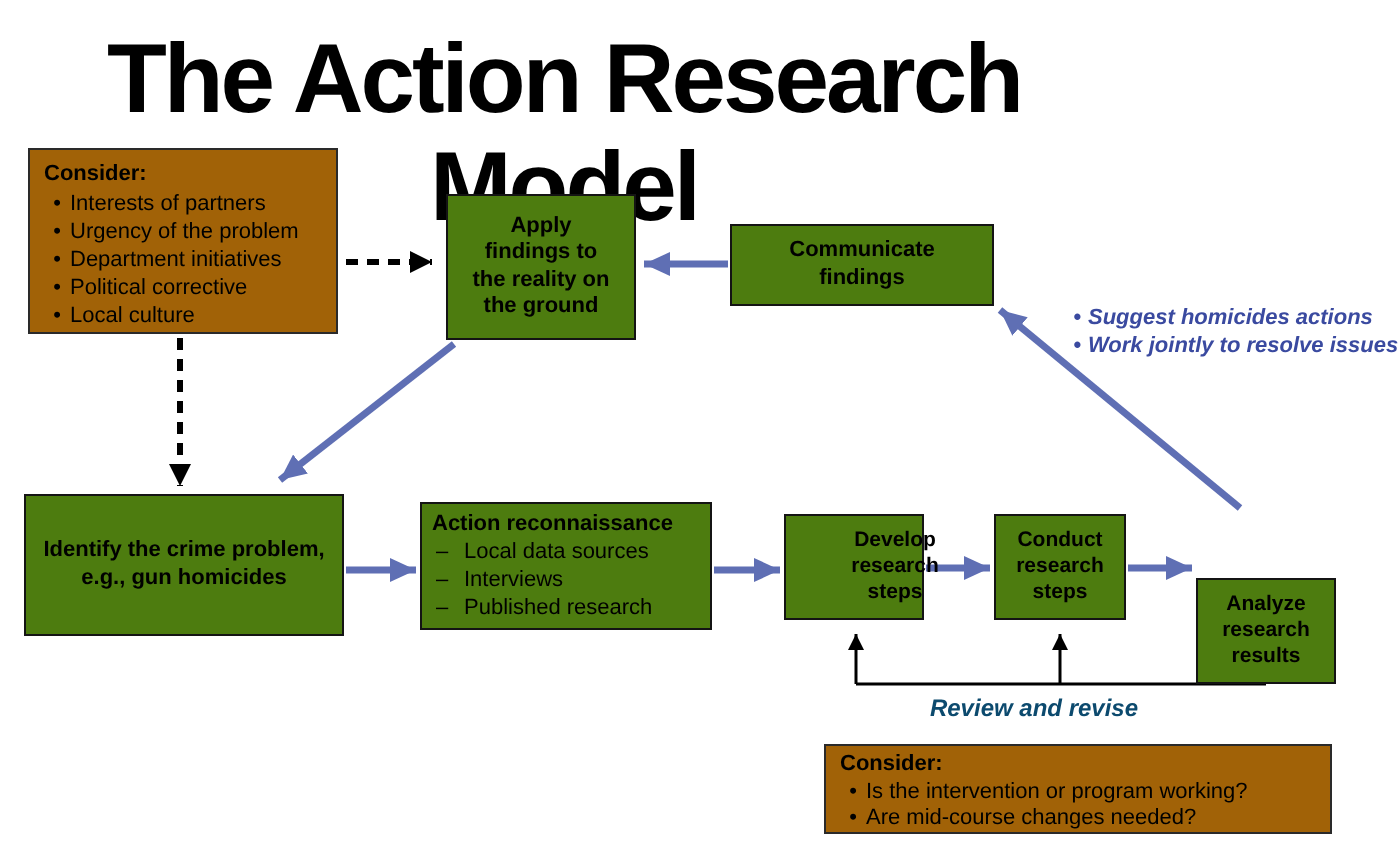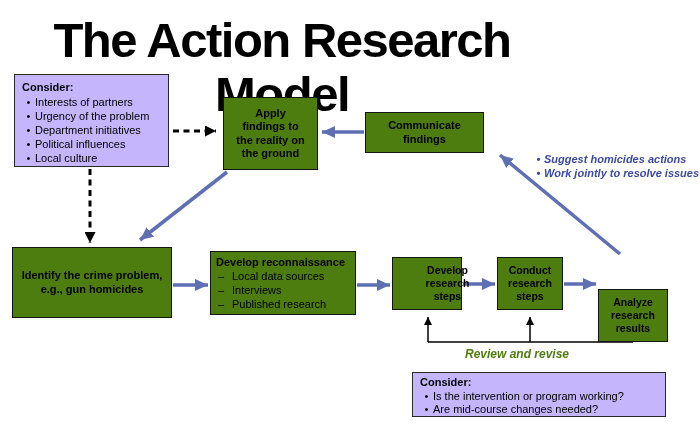--- a/index.html
+++ b/index.html
@@ -5,21 +5,21 @@
   html,body{margin:0;padding:0;background:#fff;}
   #canvas{
     position:relative;width:700px;height:428px;background:#fff;overflow:hidden;
     font-family:"Liberation Sans",sans-serif;color:#000;
   }
   #title{
     position:absolute;top:14px;left:0;width:564px;text-align:center;
     font-size:49px;font-weight:bold;letter-spacing:-1.5px;line-height:1.1;
   }
   .whitebox{
-    position:absolute;background:#c4b5fd;border:1px solid #2a2a2a;
+    position:absolute;background:#a16207;border:1px solid #2a2a2a;
     font-size:11px;line-height:14px;padding:5px 4px 3px 7px;box-sizing:border-box;
   }
   .whitebox .hd{font-weight:bold;margin-bottom:1px;}
   .li{display:flex;}
   .li .mk{width:13px;flex:0 0 13px;text-align:center;}
   .ybox{
     position:absolute;background:#4d7c0f;border:1.5px solid #141414;
     box-sizing:border-box;font-size:11px;font-weight:bold;
     display:flex;align-items:center;justify-content:center;
     text-align:center;line-height:13.5px;
@@ -33,21 +33,21 @@
   #box-recon .hd{font-weight:bold;}
   #box-recon .li .mk{width:14px;flex:0 0 14px;text-align:left;padding-left:2px;}
   .smallbox{font-size:10.5px;line-height:13px;padding:2px;}
   #side-bullets{
     position:absolute;left:533px;top:152px;width:175px;
     color:#3A4AA0;font-weight:bold;font-style:italic;font-size:11px;line-height:14px;
   }
   #side-bullets .li .mk{width:11px;flex:0 0 11px;}
   #review-label{
     position:absolute;left:408px;top:347px;width:218px;text-align:center;
-    color:#4d7c0f;font-weight:bold;font-style:italic;font-size:12px;
+    color:#0c4a6e;font-weight:bold;font-style:italic;font-size:12px;
   }
   #arrow-layer{position:absolute;left:0;top:0;pointer-events:none;}
 </style>
 </head>
 <body>
 
 <div id="canvas">
 
   <div id="title">The Action Research Model</div>
 
@@ -98,44 +98,44 @@
           <span>Urgency of the problem</span>
         </div>
 
         <div class="li">
           <span class="mk">•</span>
           <span>Department initiatives</span>
         </div>
 
         <div class="li">
           <span class="mk">•</span>
-          <span>Political influences</span>
+          <span>Political corrective</span>
         </div>
 
         <div class="li">
           <span class="mk">•</span>
           <span>Local culture</span>
         </div>
       </div>
   </div>
 
   <div class="ybox" style="left:223px;top:97px;width:95px;height:73px;padding:2px 9px;" id="box-apply">
     <span>Apply findings to the reality on the ground</span>
   </div>
 
-  <div class="ybox" style="left:365px;top:112px;width:119px;height:41px;padding:2px 20px;">
+  <div class="ybox" style="left:365px;top:112px;width:132px;height:41px;padding:2px 20px;">
     <span>Communicate findings</span>
   </div>
 
   <div class="ybox" id="box-identify" style="left:12px;top:247px;width:160px;height:71px;">
     <span>Identify the crime problem, e.g., gun homicides</span>
   </div>
 
   <div class="ybox" id="box-recon" style="left:210px;top:251px;width:146px;height:64px;">
-    <div class="hd">Develop reconnaissance</div>
+    <div class="hd">Action reconnaissance</div>
     <div>
 
         <div class="li">
           <span class="mk">–</span>
           <span>Local data sources</span>
         </div>
 
         <div class="li">
           <span class="mk">–</span>
           <span>Interviews</span>

